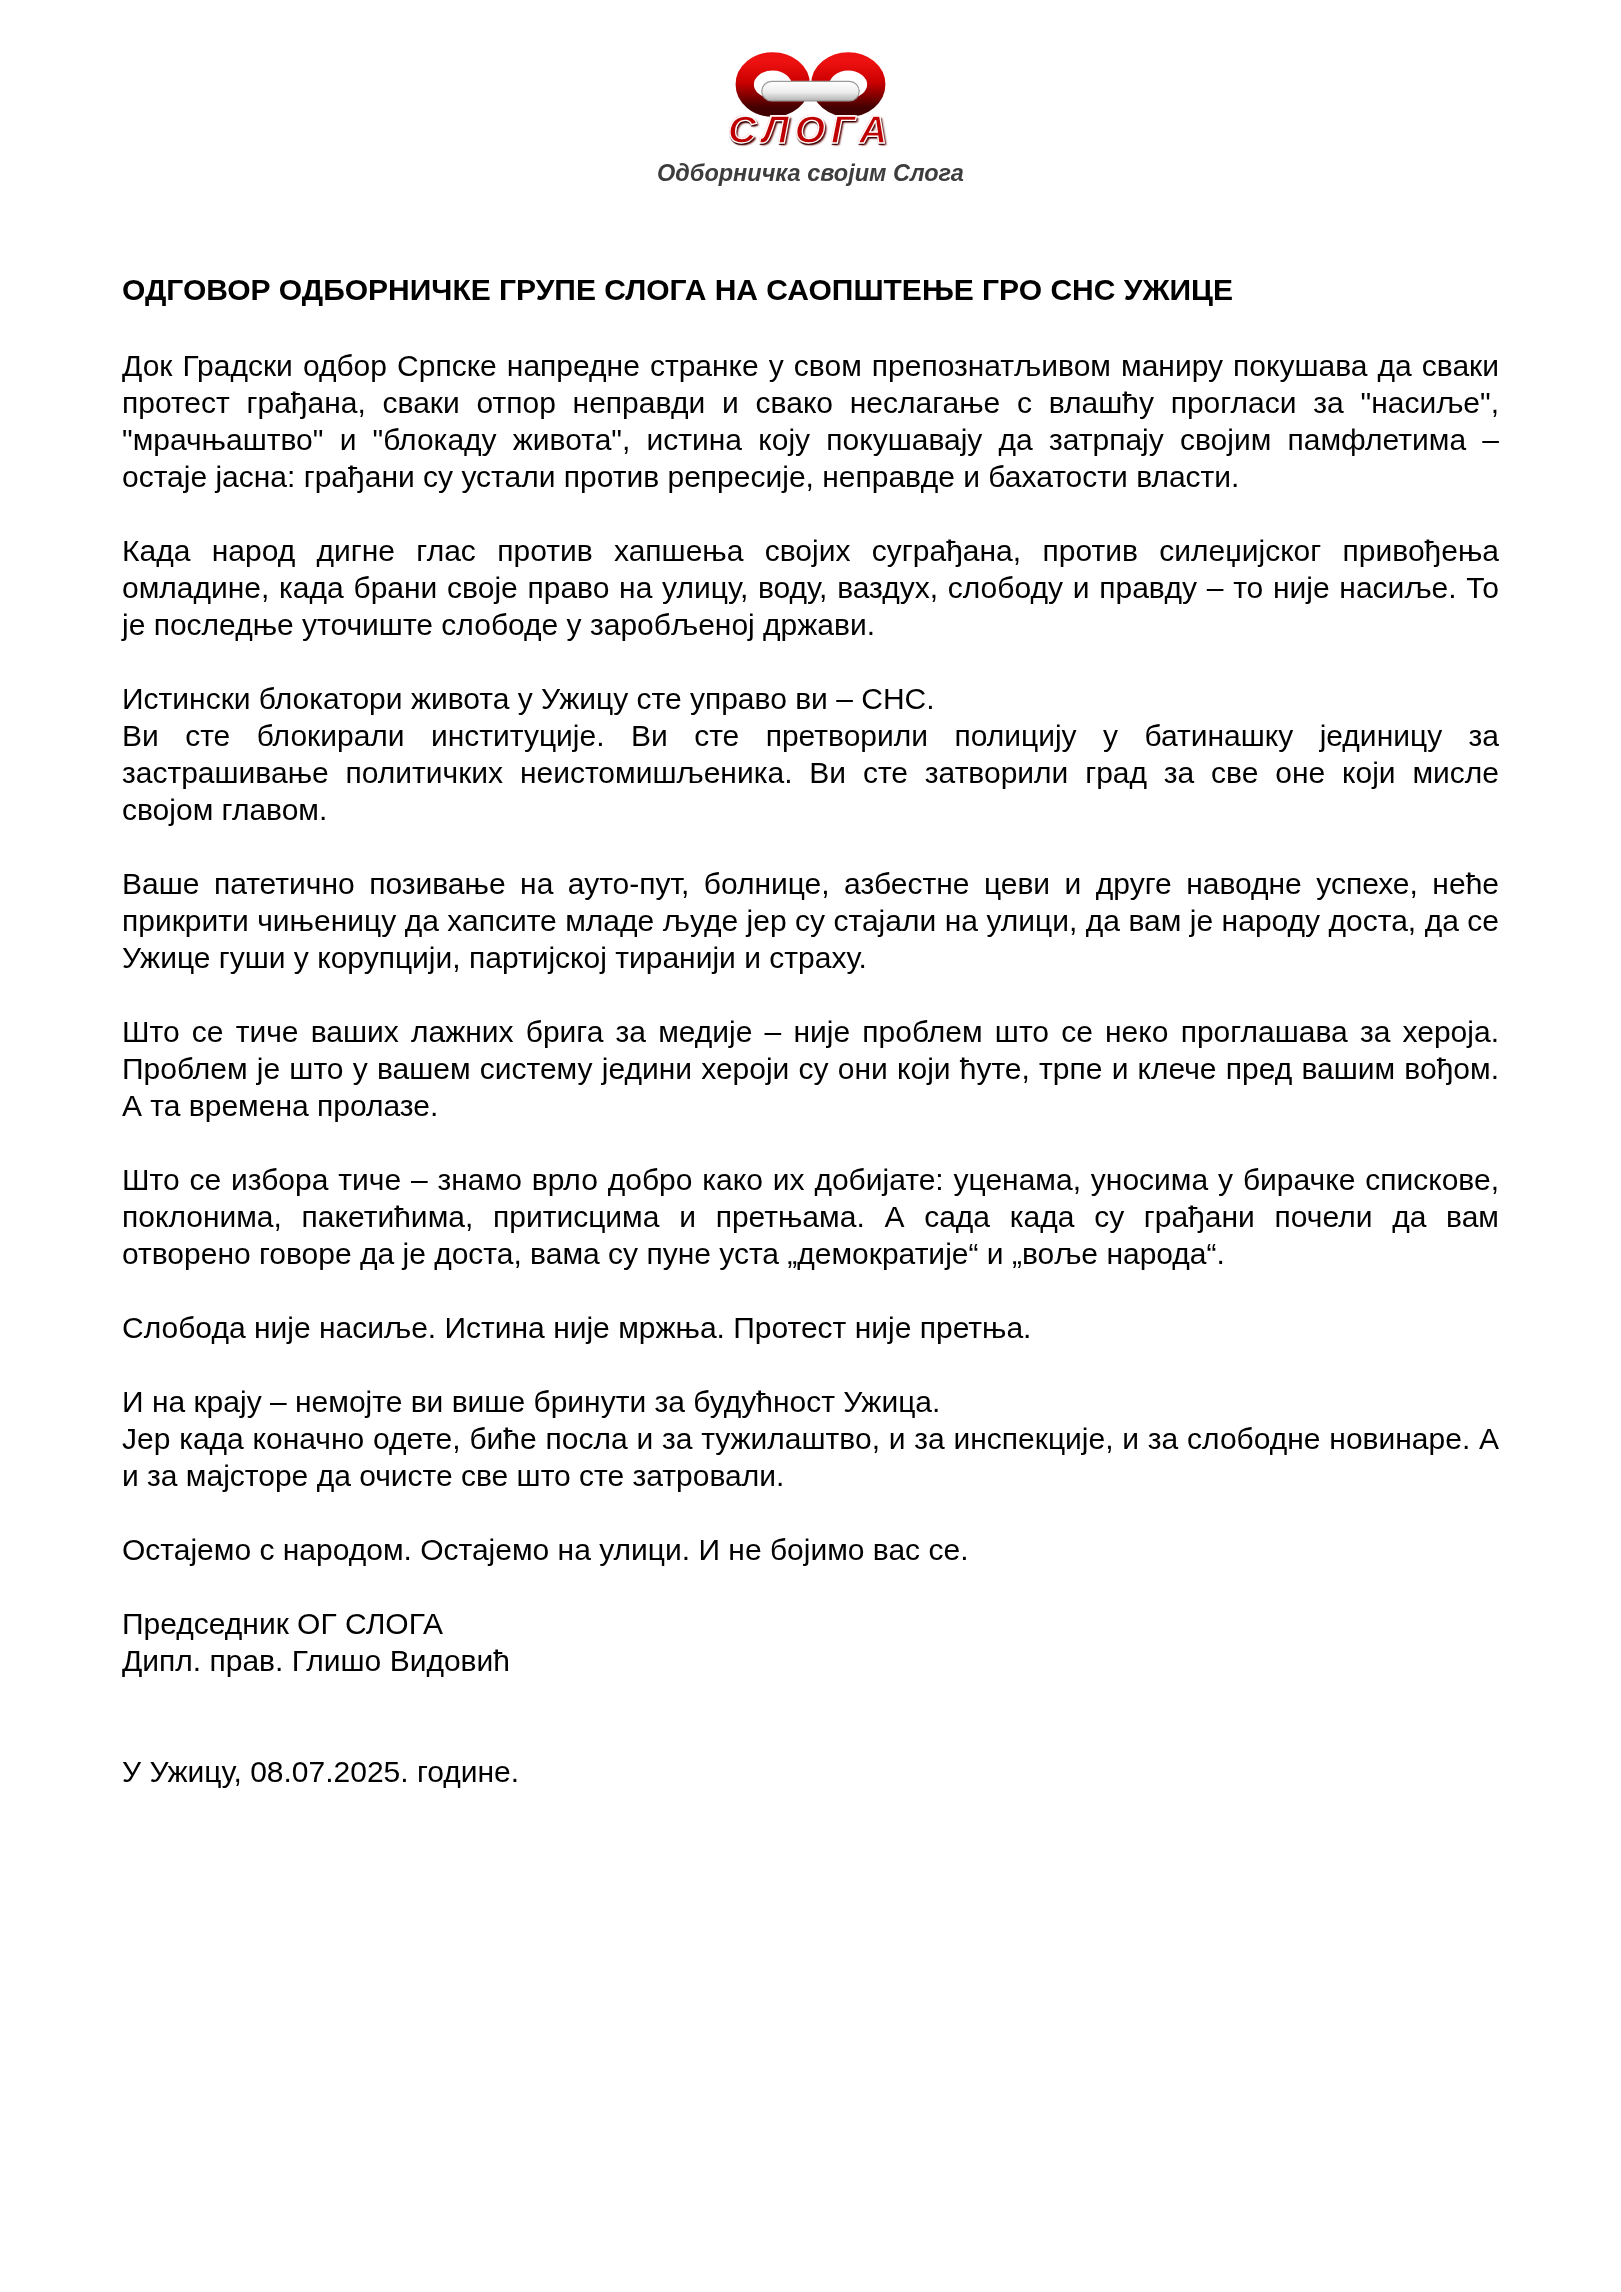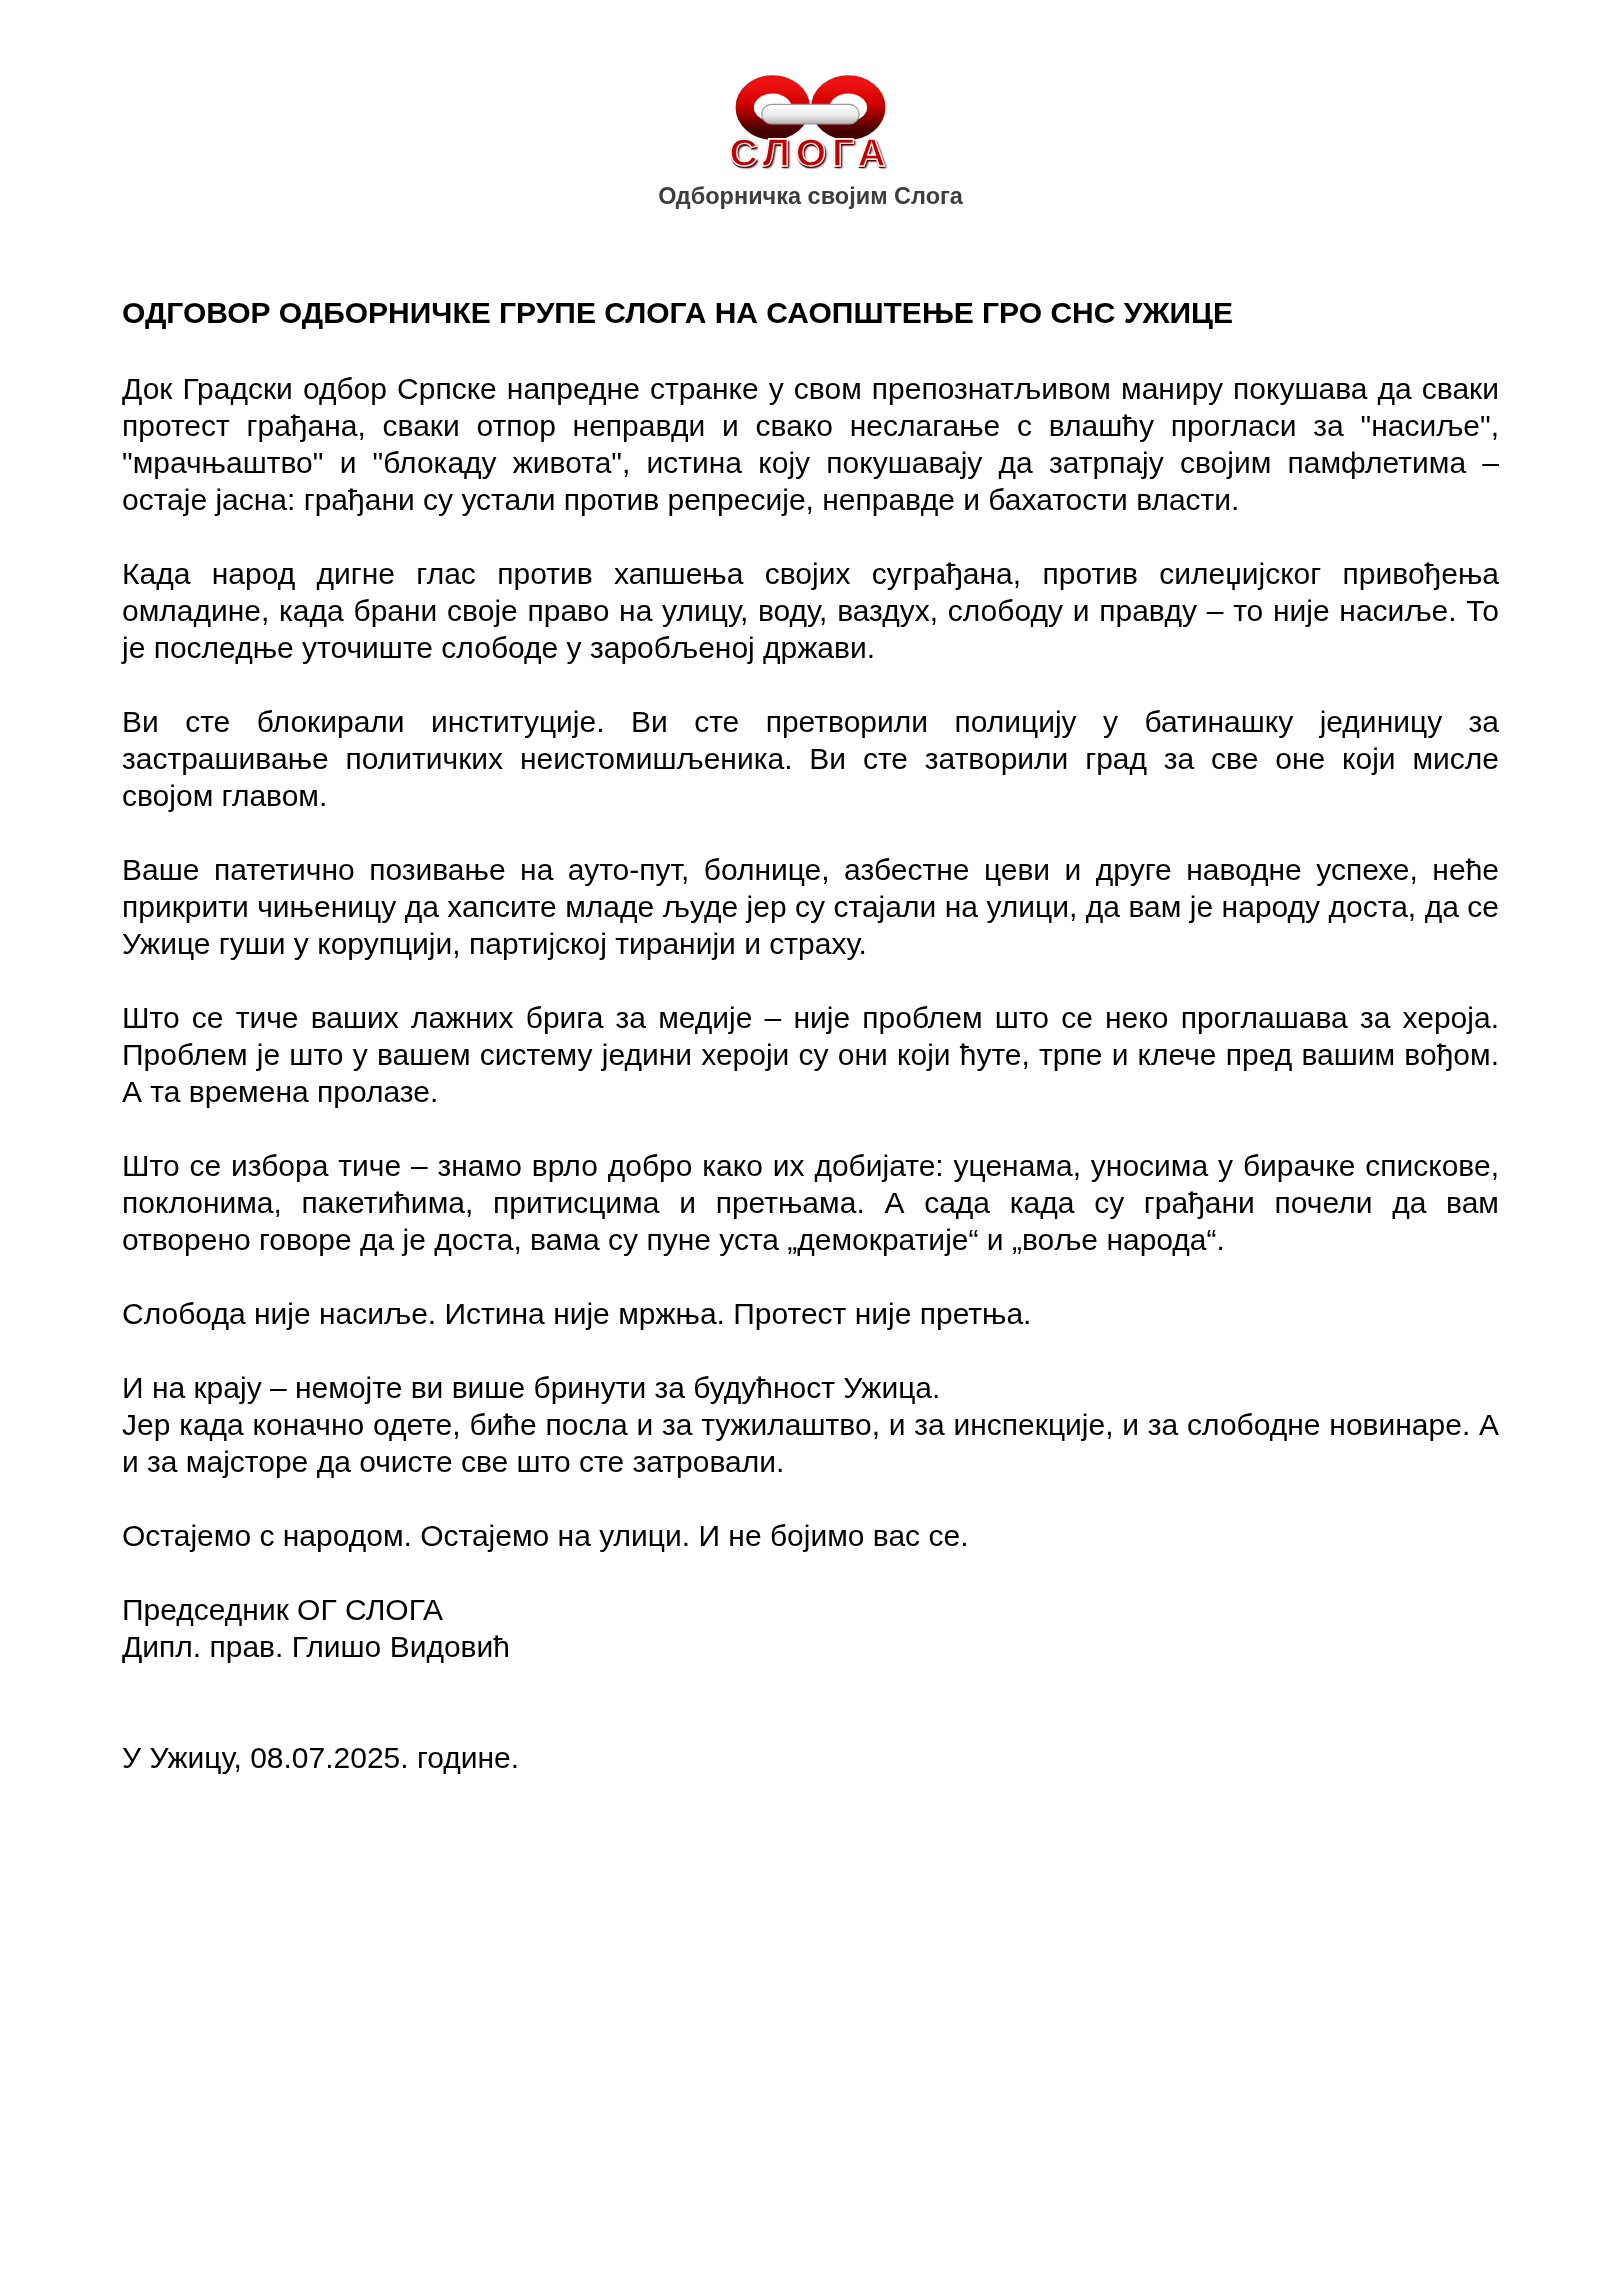--- a/index.html
+++ b/index.html
@@ -11,21 +11,21 @@
     position: relative;
     overflow: hidden;
   }
   .page {
     box-sizing: border-box;
     width: 1621px;
     height: 2293px;
     padding: 0 122px;
   }
   
-  .logo-block { text-align: center; padding-top: 74px; }
+  .logo-block { text-align: center; padding-top: 51px; font-style: italic; }
   .chain { display: block; margin: 0 auto; }
   .wordmark {
     display: inline-block;
     margin-top: -9.8px;
     font-size: 39px;
     font-weight: bold;
     letter-spacing: 5.9px;
     color: #c00000;
     -webkit-text-stroke: 1.3px #ffffff;
     text-shadow:
@@ -95,20 +95,21 @@
     </svg>
     <div class="wordmark">СЛОГА</div>
     <div class="logo-caption">Одборничка својим Слога</div>
   </header>
 
   <main class="content">
     <h2 class="doc-subtitle">ОДГОВОР ОДБОРНИЧКЕ ГРУПЕ СЛОГА НА САОПШТЕЊЕ ГРО СНС УЖИЦЕ</h2>
     <div id="paragraphs">
         <p class="para"><span>Док Градски одбор Српске напредне странке у свом препознатљивом маниру покушава да сваки протест грађана, сваки отпор неправди и свако неслагање с влашћу прогласи за "насиље", "мрачњаштво" и "блокаду живота", истина коју покушавају да затрпају својим памфлетима – остаје јасна: грађани су устали против </span><b>репресије, неправде и бахатости</b><span> власти.</span></p>
         <p class="para"><span>Када </span><b>народ дигне глас</b><span> против хапшења својих суграђана, против силеџијског привођења омладине, када брани своје право </span><b>на улицу, воду, ваздух, слободу и правду</b><span> – то није насиље. То је </span><b>последње уточиште слободе у заробљеној држави</b><span>.</span></p>
+        <p class="para tight"><span>Истински блокатори живота у Ужицу сте управо ви – </span><b>СНС</b><span>.</span></p>
         <p class="para"><span>Ви сте </span><b>блокирали институције</b><span>. Ви сте претворили полицију у батинашку јединицу за застрашивање политичких неистомишљеника. Ви сте затворили град за све оне који мисле својом главом.</span></p>
         <p class="para"><span>Ваше патетично позивање на ауто-пут, болнице, азбестне цеви и друге наводне успехе, неће прикрити чињеницу да </span><b>хапсите младе људе</b><span> јер су стајали на улици, да вам је народу доста, да се Ужице гуши </span><b>у корупцији, партијској тиранији и страху</b><span>.</span></p>
         <p class="para"><span>Што се тиче ваших лажних брига за медије – није проблем што се неко проглашава за хероја. Проблем је што у вашем систему једини хероји су они који </span><b>ћуте, трпе и клече</b><span> пред вашим вођом. А та времена пролазе.</span></p>
         <p class="para"><span>Што се избора тиче – знамо врло добро како их добијате: </span><b>уценама, уносима у бирачке спискове, поклонима, пакетићима, притисцима и претњама</b><span>. А сада када су грађани почели да вам отворено говоре да је доста, вама су пуне уста „демократије“ и „воље народа“.</span></p>
         <p class="para"><b>Слобода није насиље. Истина није мржња. Протест није претња.</b></p>
         <p class="para tight"><span>И на крају – немојте ви више бринути за будућност Ужица.</span></p>
         <p class="para"><span>Јер када коначно одете, биће посла и за тужилаштво, и за инспекције, и за слободне новинаре. А и за мајсторе да очисте све што сте затровали.</span></p>
         <p class="para"><span>Остајемо с народом. Остајемо на улици. И не бојимо вас се.</span></p>
         <p class="para tight"><span>Председник ОГ СЛОГА</span></p>
         <p class="para"><span>Дипл. прав. Глишо Видовић</span></p>

